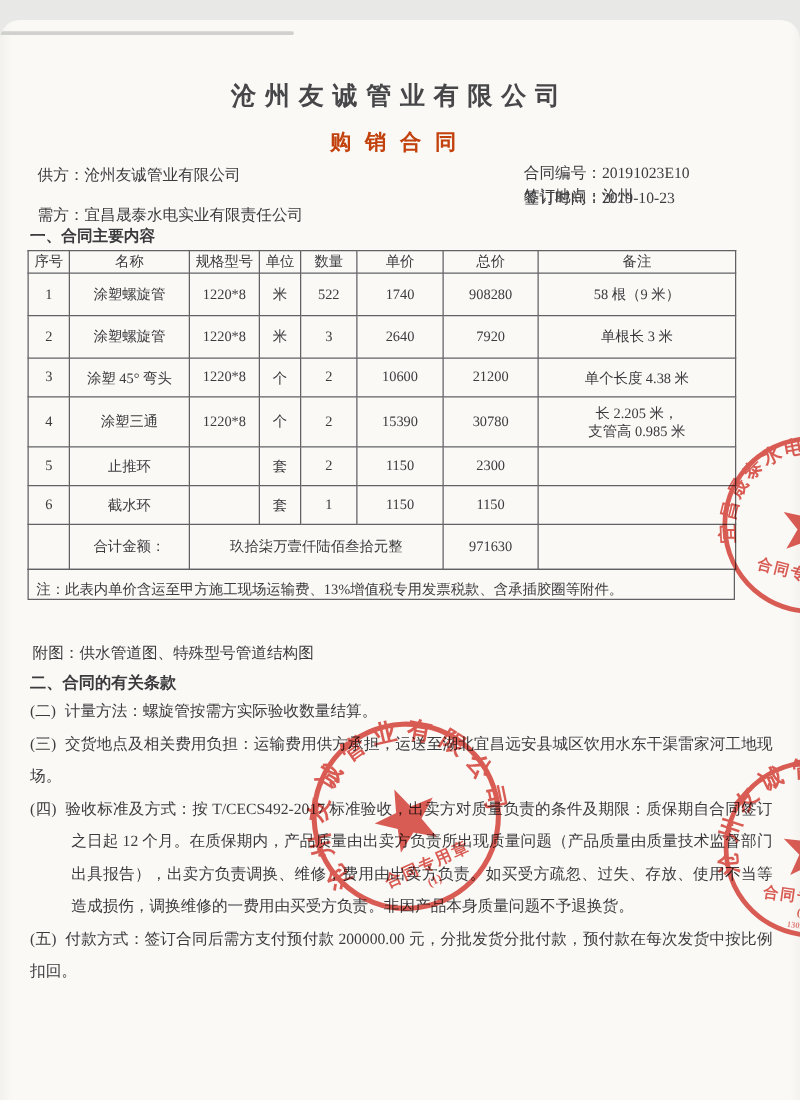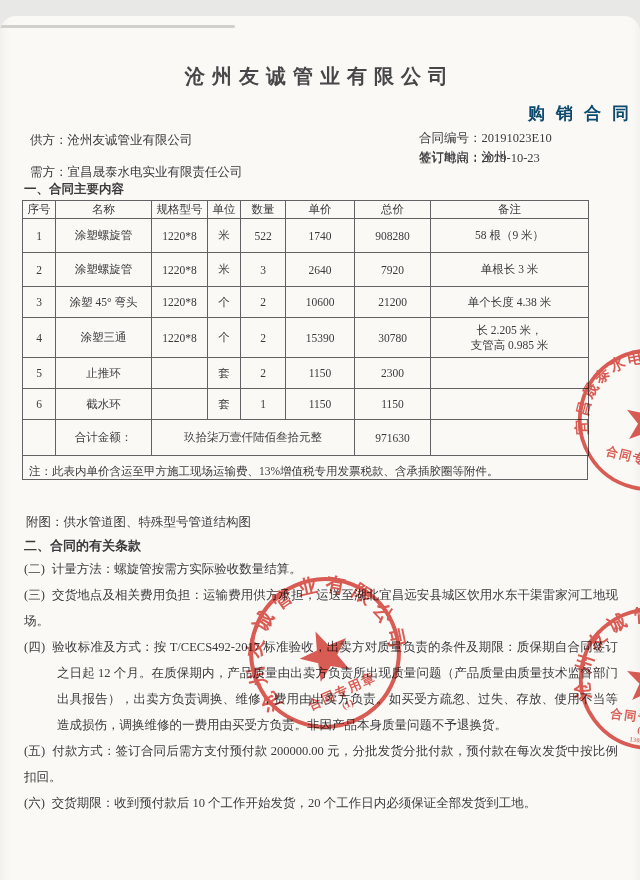--- a/index.html
+++ b/index.html
@@ -15,22 +15,22 @@
     content:""; position:absolute; inset:0; pointer-events:none;
     background:
       linear-gradient(90deg, rgba(120,120,118,.06), rgba(0,0,0,0) 10px),
       linear-gradient(270deg, rgba(120,120,118,.05), rgba(0,0,0,0) 8px);
   }
   .artifact-top { position:absolute; top:9px; left:0; width:235px; height:3px;
     background:#c9c9c7; border-radius:2px; opacity:.85; }
 
   .company-title { position:absolute; top:47px; left:0; right:0; text-align:center;
     font-size:20px; letter-spacing:7px; font-weight:600; color:#47474a; }
-  .doc-title { position:absolute; top:86px; left:0; right:0; text-align:right;
-    font-size:17px; letter-spacing:11px; font-weight:600; color:#0c4a6e; }
+  .doc-title { position:absolute; top:86px; left:0; right:0; text-align:center;
+    font-size:17px; letter-spacing:11px; font-weight:600; color:#c2410c; }
 
   .line { position:absolute; font-size:12.5px; white-space:nowrap; }
   .supplier-line { top:116px; left:30px; }
   .buyer-line    { top:148px; left:30px; }
   .meta-no    { top:114px; left:419px; }
   .meta-place { top:133px; left:419px; }
   .meta-date  { top:134px; left:419px; }
 
   .sec1-heading { position:absolute; top:165px; left:24px; font-size:12.5px; font-weight:600; }
 
@@ -195,21 +195,20 @@
 
   <div class="attachment">附图：供水管道图、特殊型号管道结构图</div>
 
   <div class="sec2-heading">二、合同的有关条款</div>
 
   <div class="terms">
     <p class="term"><span class="tno">(二)</span><span>计量方法：螺旋管按需方实际验收数量结算。</span></p>
     <p class="term"><span class="tno">(三)</span><span>交货地点及相关费用负担：运输费用供方承担，运送至湖北宜昌远安县城区饮用水东干渠雷家河工地现场。</span></p>
     <p class="term hang"><span class="tno">(四)</span><span>验收标准及方式：按 T/CECS492-2017 标准验收，出卖方对质量负责的条件及期限：质保期自合同签订之日起 12 个月。在质保期内，产品质量由出卖方负责所出现质量问题（产品质量由质量技术监督部门出具报告），出卖方负责调换、维修，费用由出卖方负责。如买受方疏忽、过失、存放、使用不当等造成损伤，调换维修的一费用由买受方负责。非因产品本身质量问题不予退换货。</span></p>
     <p class="term"><span class="tno">(五)</span><span>付款方式：签订合同后需方支付预付款 200000.00 元，分批发货分批付款，预付款在每次发货中按比例扣回。</span></p>
-    <p class="term"><span class="tno">(六)</span><span>交货期限：收到预付款后 10 个工作开始发货，20 个工作日内必须保证全部发货到工地。</span></p>
     <p class="term"></p>
   </div>
 
   <div class="stamp stamp-buyer">
     <svg viewBox="0 0 200 200" width="152" height="152">
       <circle cx="100" cy="100" r="91" fill="none" stroke="#d6352c" stroke-width="5"></circle>
       <path id="arc-buyer" d="M 28,140 A 80.5,80.5 0 1 1 172,140" fill="none"></path>
       <text font-size="20" fill="#d6352c" letter-spacing="3">
         <textPath href="#arc-buyer" startOffset="50%" text-anchor="middle">宜昌晟泰水电实业有限责任公司</textPath>
       </text>

